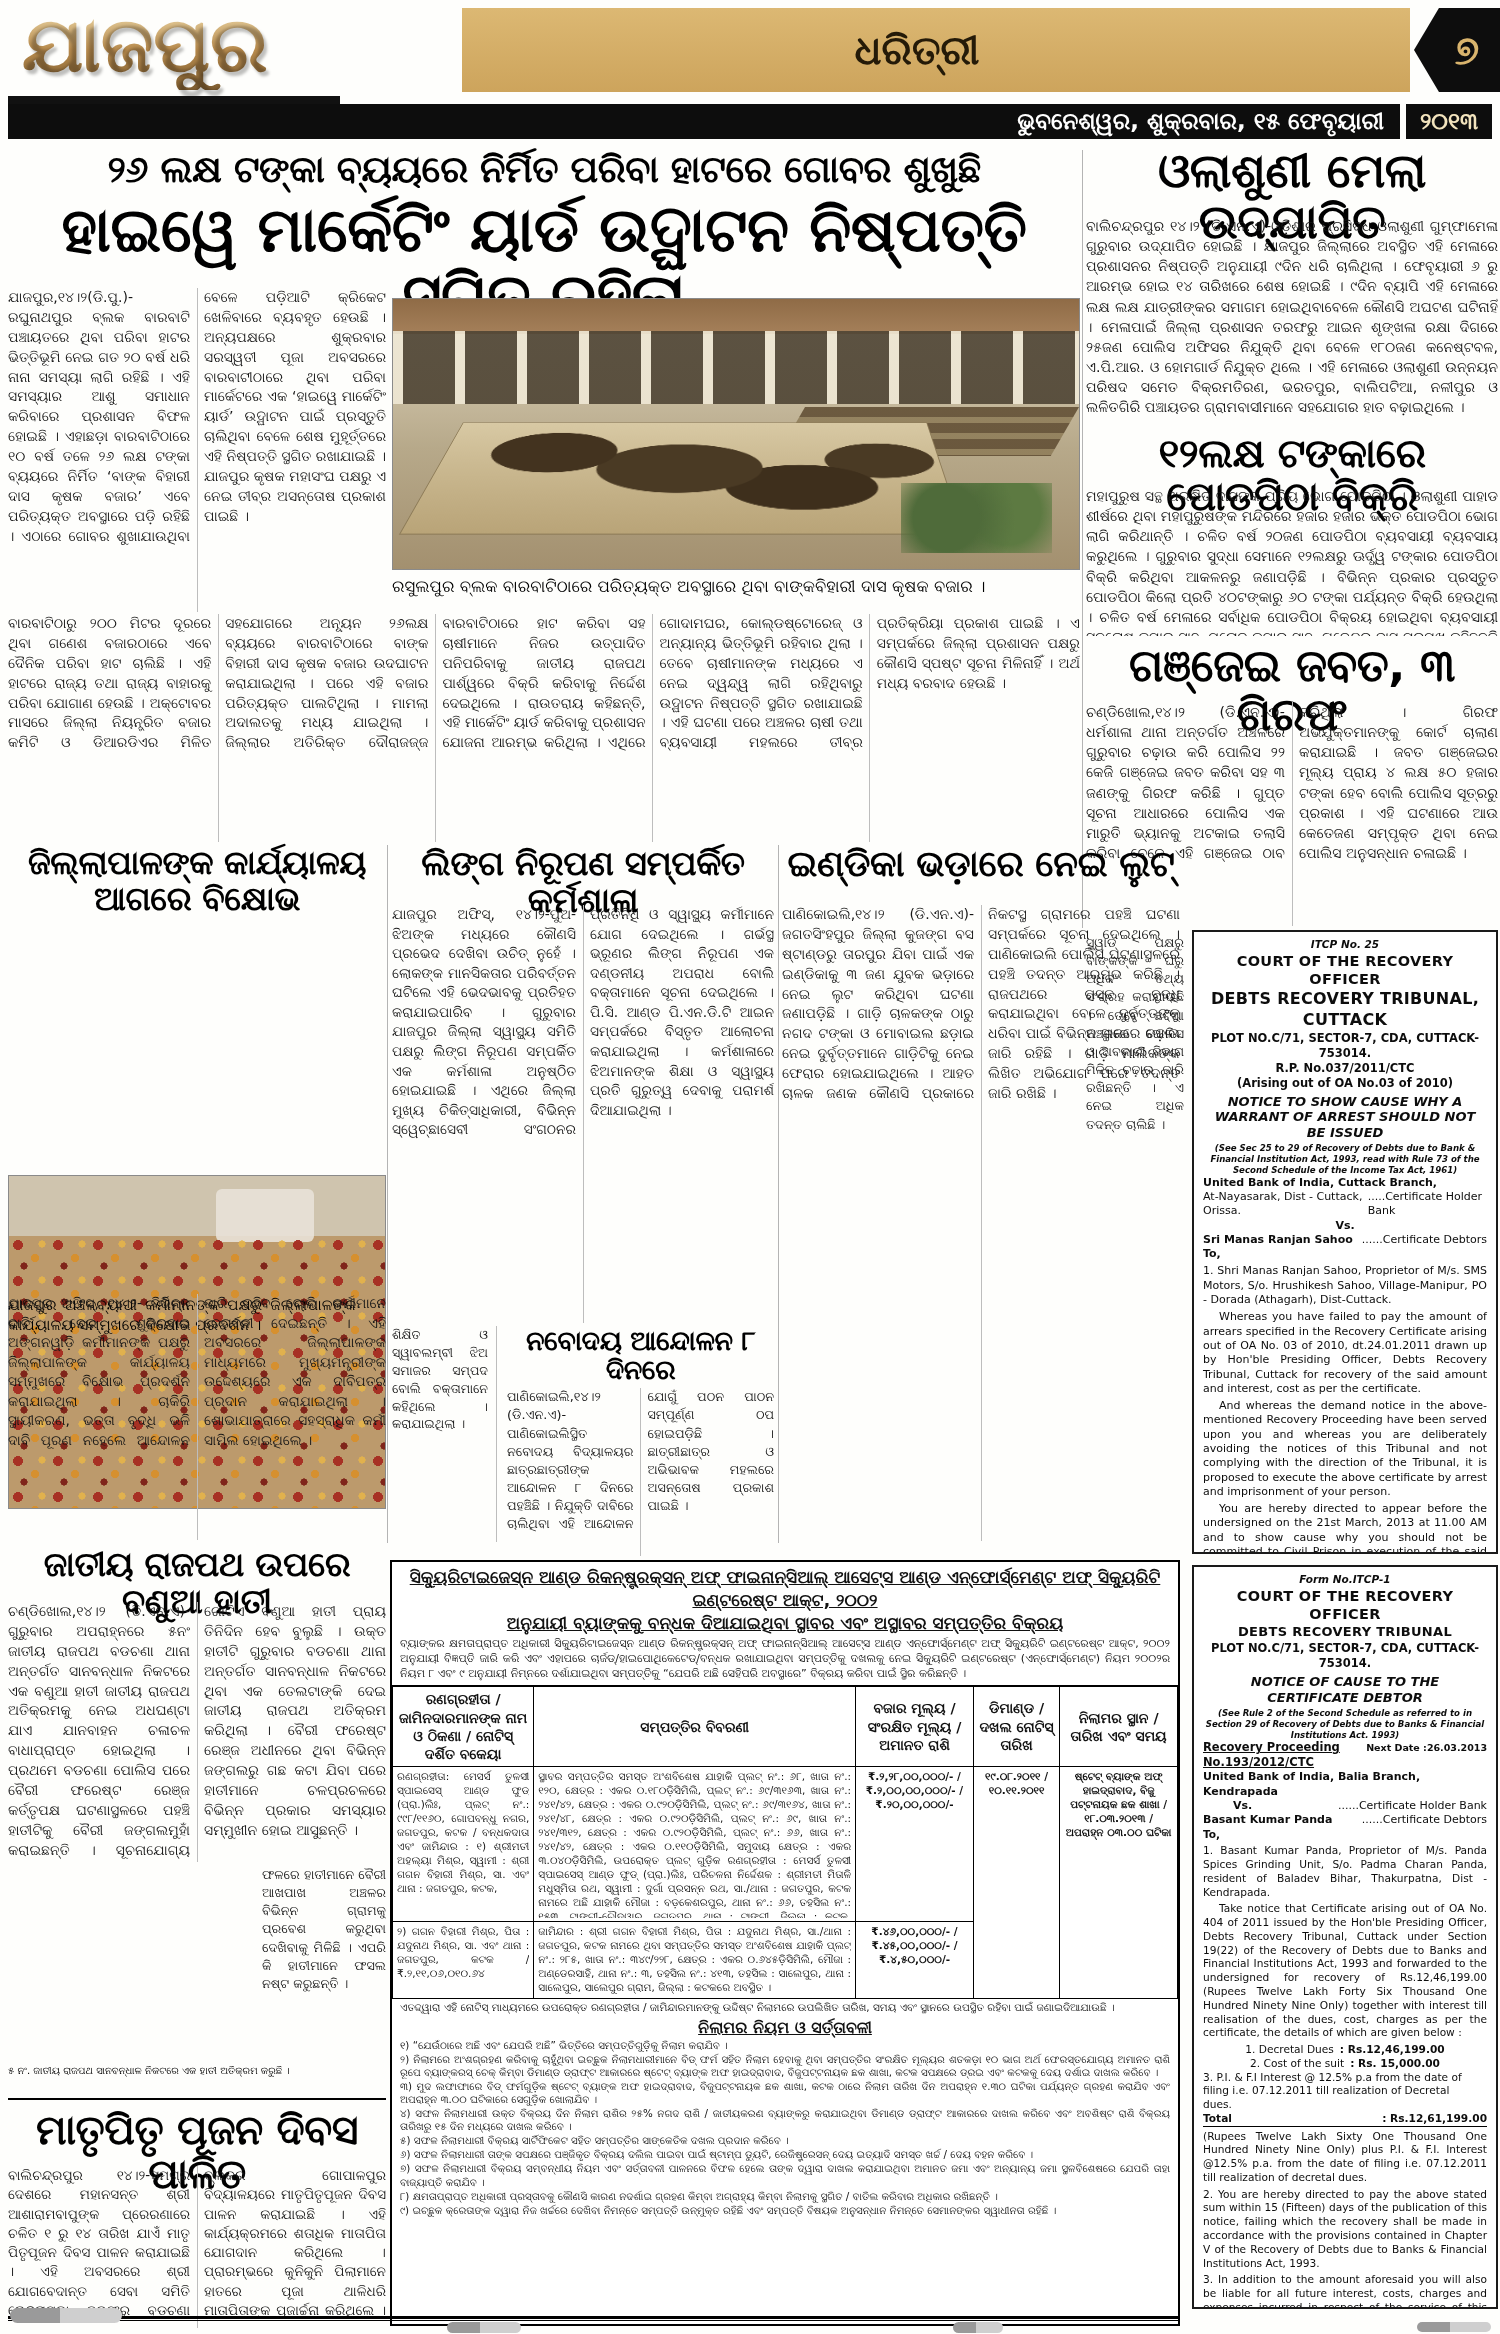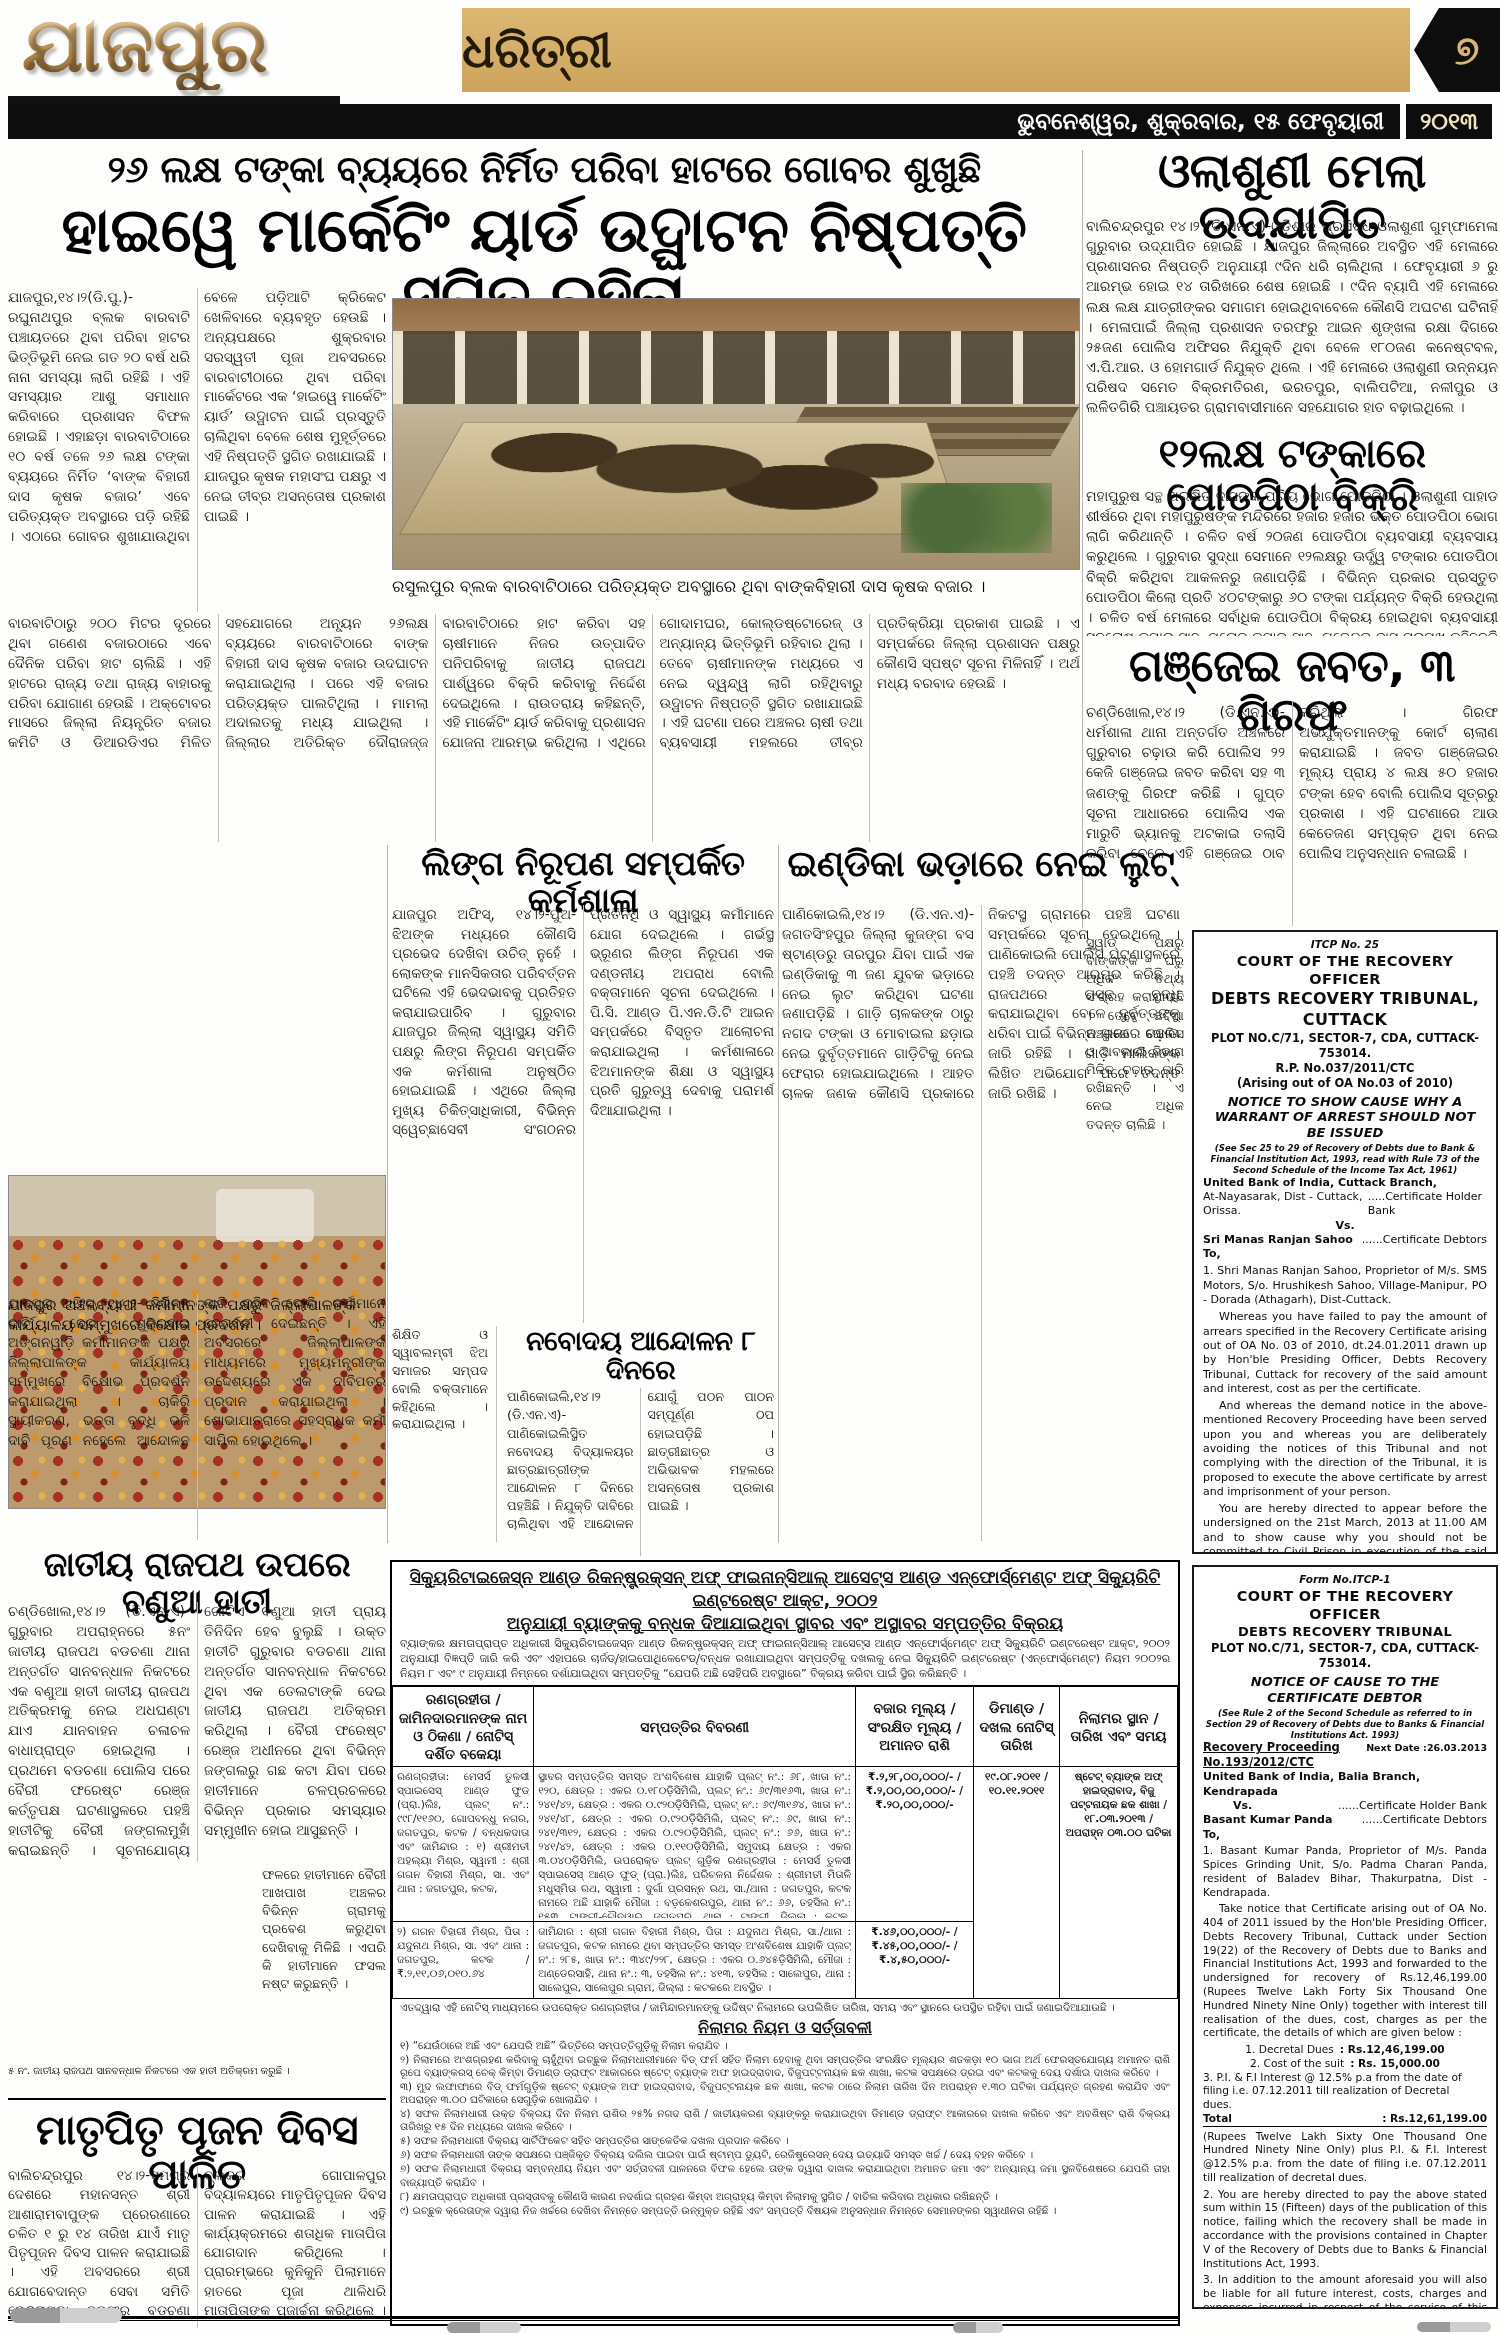--- a/index.html
+++ b/index.html
@@ -11,21 +11,21 @@
   .cols-2{column-count:2;column-gap:14px;column-rule:1px solid #bdbdbd;}
   .cols-5{column-count:5;column-gap:14px;column-rule:1px solid #bdbdbd;}
   .caption{font-size:16px;color:#000;line-height:1.3;text-align:justify;}
   .vsep{position:absolute;width:1px;background:#b4b4b4;}
   
   .edition{font-size:76px;font-weight:800;
      background:linear-gradient(180deg,#ecd8a8 10%,#b98c4e 55%,#7d5c30 100%);
      -webkit-background-clip:text;background-clip:text;color:transparent;
      text-shadow:3px 4px 3px rgba(0,0,0,0.25);}
   .goldbar{background:linear-gradient(180deg,#dcb873 0%,#cda45c 100%);}
-  .goldbar .brand{display:block;text-align:left;padding-right:38px;font-size:48px;
+  .goldbar .brand{display:block;text-align:center;padding-right:38px;font-size:40px;
      font-weight:800;color:#241a08;line-height:84px;}
   .pagetab{background:#0d0d0d;clip-path:polygon(26% 0,100% 0,100% 100%,26% 100%,0 50%);
      color:#d9b46d;font-size:40px;font-weight:800;text-align:center;line-height:84px;padding-left:10px;}
   .datebar{background:#0d0d0d;color:#fff;font-weight:700;font-size:23px;line-height:35px;
      text-align:right;padding-right:16px;box-sizing:border-box;}
   .yearbox{background:#0d0d0d;color:#f2e3bd;font-weight:700;font-size:23px;line-height:35px;text-align:center;}
   
   .photo{border:1px solid #8a8a8a;box-sizing:border-box;overflow:hidden;}
   .photo-market{background:linear-gradient(180deg,#ded8c8 0%,#cbbfa4 30%,#b7a98a 55%,#a3906f 100%);position:relative;}
   .pm-hill{position:absolute;top:0;left:0;right:0;height:13%;background:linear-gradient(180deg,#8f6b46,#a5805a);}
@@ -136,20 +136,21 @@
   <div class="abs body-text" style="left:1086px;top:216px;width:412px;height:212px;font-size:14.2px;">ବାଲିଚନ୍ଦ୍ରପୁର ୧୪।୨ (ଡି.ଏନ.ଏ)-ଓଡ଼ିଶାର ପ୍ରସିଦ୍ଧ ଓଲାଶୁଣୀ ଗୁମ୍ଫାମେଳା ଗୁରୁବାର ଉଦ୍ଯାପିତ ହୋଇଛି । ଯାଜପୁର ଜିଲ୍ଲାରେ ଅବସ୍ଥିତ ଏହି ମେଳାରେ ପ୍ରଶାସନର ନିଷ୍ପତ୍ତି ଅନୁଯାୟୀ ୯ଦିନ ଧରି ଚାଲିଥିଲା । ଫେବୃୟାରୀ ୬ ରୁ ଆରମ୍ଭ ହୋଇ ୧୪ ତାରିଖରେ ଶେଷ ହୋଇଛି । ୯ଦିନ ବ୍ୟାପି ଏହି ମେଳାରେ ଲକ୍ଷ ଲକ୍ଷ ଯାତ୍ରୀଙ୍କର ସମାଗମ ହୋଇଥିବାବେଳେ କୌଣସି ଅଘଟଣ ଘଟିନାହିଁ । ମେଳାପାଇଁ ଜିଲ୍ଲା ପ୍ରଶାସନ ତରଫରୁ ଆଇନ ଶୃଙ୍ଖଳା ରକ୍ଷା ଦିଗରେ ୨୫ଜଣ ପୋଲିସ ଅଫିସର ନିଯୁକ୍ତି ଥିବା ବେଳେ ୧୮୦ଜଣ କନେଷ୍ଟବଳ, ଏ.ପି.ଆର. ଓ ହୋମଗାର୍ଡ ନିଯୁକ୍ତ ଥିଲେ । ଏହି ମେଳାରେ ଓଲାଶୁଣୀ ଉନ୍ନୟନ ପରିଷଦ ସମେତ ବିକ୍ରମତିରଣ, ଭରତପୁର, ବାଲିପଟିଆ, ନଳୀପୁର ଓ ଲଳିତଗିରି ପଞ୍ଚାୟତର ଗ୍ରାମବାସୀମାନେ ସହଯୋଗର ହାତ ବଢ଼ାଇଥିଲେ ।</div>
   <div class="abs hl" style="left:1086px;top:432px;width:412px;font-size:40px;">୧୨ଲକ୍ଷ ଟଙ୍କାରେ ପୋଡପିଠା ବିକ୍ରି</div>
   <div class="abs body-text" style="left:1086px;top:486px;width:412px;height:150px;font-size:14.2px;">ମହାପୁରୁଷ ସନ୍ଥ ଅରକ୍ଷିତ ଦାସଙ୍କ ପ୍ରିୟ ଭୋଗ ପୋଡପିଠା । ଓଲାଶୁଣୀ ପାହାଡ ଶୀର୍ଷରେ ଥିବା ମହାପୁରୁଷଙ୍କ ମନ୍ଦିରରେ ହଜାର ହଜାର ଭକ୍ତ ପୋଡପିଠା ଭୋଗ ଲାଗି କରିଥାନ୍ତି । ଚଳିତ ବର୍ଷ ୨୦ଜଣ ପୋଡପିଠା ବ୍ୟବସାୟୀ ବ୍ୟବସାୟ କରୁଥିଲେ । ଗୁରୁବାର ସୁଦ୍ଧା ସେମାନେ ୧୨ଲକ୍ଷରୁ ଊର୍ଦ୍ଧ୍ୱ ଟଙ୍କାର ପୋଡପିଠା ବିକ୍ରି କରିଥିବା ଆକଳନରୁ ଜଣାପଡ଼ିଛି । ବିଭିନ୍ନ ପ୍ରକାର ପ୍ରସ୍ତୁତ ପୋଡପିଠା କିଲୋ ପ୍ରତି ୪୦ଟଙ୍କାରୁ ୬୦ ଟଙ୍କା ପର୍ଯ୍ୟନ୍ତ ବିକ୍ରି ହେଉଥିଲା । ଚଳିତ ବର୍ଷ ମେଳାରେ ସର୍ବାଧିକ ପୋଡପିଠା ବିକ୍ରୟ ହୋଇଥିବା ବ୍ୟବସାୟୀ ସନ୍ତୋଷ କୁମାର ସାହୁ, ମନୋଜ କୁମାର ସାହୁ, ଗଜେନ୍ଦ୍ର ଦାସ ପ୍ରମୁଖ କହିଛନ୍ତି ।</div>
   <div class="abs hl" style="left:1086px;top:642px;width:412px;font-size:45px;">ଗଞ୍ଜେଇ ଜବତ, ୩ ଗିରଫ</div>
   <div class="abs body-text cols-2" style="left:1086px;top:702px;width:412px;height:224px;font-size:14.2px;">ଚଣ୍ଡିଖୋଲ,୧୪।୨ (ଡି.ଏନ.ଏ)-ଧର୍ମଶାଳା ଥାନା ଅନ୍ତର୍ଗତ ଅଞ୍ଚଳରେ ଗୁରୁବାର ଚଢ଼ାଉ କରି ପୋଲିସ ୨୨ କେଜି ଗଞ୍ଜେଇ ଜବତ କରିବା ସହ ୩ ଜଣଙ୍କୁ ଗିରଫ କରିଛି । ଗୁପ୍ତ ସୂଚନା ଆଧାରରେ ପୋଲିସ ଏକ ମାରୁତି ଭ୍ୟାନକୁ ଅଟକାଇ ତଲାସି କରିବା ବେଳେ ଏହି ଗଞ୍ଜେଇ ଠାବ କରିଥିଲା । ଗିରଫ ଅଭିଯୁକ୍ତମାନଙ୍କୁ କୋର୍ଟ ଚାଲାଣ କରାଯାଇଛି । ଜବତ ଗଞ୍ଜେଇର ମୂଲ୍ୟ ପ୍ରାୟ ୪ ଲକ୍ଷ ୫୦ ହଜାର ଟଙ୍କା ହେବ ବୋଲି ପୋଲିସ ସୂତ୍ରରୁ ପ୍ରକାଶ । ଏହି ଘଟଣାରେ ଆଉ କେତେଜଣ ସମ୍ପୃକ୍ତ ଥିବା ନେଇ ପୋଲିସ ଅନୁସନ୍ଧାନ ଚଳାଇଛି ।</div>
   <div class="abs body-text" style="left:1086px;top:934px;width:98px;height:420px;font-size:12.8px;">ସ୍କ୍ୱାଡ୍ ପକ୍ଷରୁ ବାଙ୍କଙ୍କ ଘରୁ ଅଧିକ ତଥ୍ୟ ସଂଗ୍ରହ କରାଯାଉଛି । ତେବେ ଛଟିଆ ଅଞ୍ଚଳରେ ପୋଲିସ ଓ ଅବକାରୀ ବିଭାଗ ମିଳିତ ଚଢ଼ାଉ ଜାରି ରଖିଛନ୍ତି । ଏ ନେଇ ଅଧିକ ତଦନ୍ତ ଚାଲିଛି ।</div>
 
   <div class="vsep" style="left:387px;top:845px;height:698px;"></div>
   <div class="vsep" style="left:778px;top:845px;height:698px;"></div>
 
+  <div class="abs hl" style="left:8px;top:845px;width:378px;font-size:33px;">ଜିଲ୍ଲାପାଳଙ୍କ କାର୍ଯ୍ୟାଳୟ ଆଗରେ ବିକ୍ଷୋଭ</div>
   <div class="abs photo photo-crowd" style="left:8px;top:903px;width:378px;height:334px;"></div>
   <div class="abs caption" style="left:8px;top:1296px;width:348px;height:48px;font-size:15px;">ଯାଜପୁର ଅଞ୍ଚଳବ୍ୟାପୀ କର୍ମୀମାନଙ୍କ ପକ୍ଷରୁ ଜିଲ୍ଲାପାଳଙ୍କ କାର୍ଯ୍ୟାଳୟ ସମ୍ମୁଖରେ ବିକ୍ଷୋଭ ପ୍ରଦର୍ଶନ ।</div>
   <div class="abs body-text cols-2" style="left:8px;top:1294px;width:378px;height:246px;font-size:13.8px;">ଯାଜପୁର ଅଫିସ୍, ୧୪।୨- ବିଭିନ୍ନ ଦାବି ନେଇ ଶୁକ୍ରବାର ଅଙ୍ଗନୱାଡ଼ି କର୍ମୀମାନଙ୍କ ପକ୍ଷରୁ ଜିଲ୍ଲାପାଳଙ୍କ କାର୍ଯ୍ୟାଳୟ ସମ୍ମୁଖରେ ବିକ୍ଷୋଭ ପ୍ରଦର୍ଶନ କରାଯାଇଥିଲା । ଚାକିରି ସ୍ଥାୟୀକରଣ, ଭତ୍ତା ବୃଦ୍ଧି ଭଳି ଦାବି ପୂରଣ ନହେଲେ ଆନ୍ଦୋଳନ ଜାରି ରହିବ ବୋଲି କର୍ମୀମାନେ ଚେତାବନୀ ଦେଇଛନ୍ତି । ଏହି ଅବସରରେ ଜିଲ୍ଲାପାଳଙ୍କ ମାଧ୍ୟମରେ ମୁଖ୍ୟମନ୍ତ୍ରୀଙ୍କ ଉଦ୍ଦେଶ୍ୟରେ ଏକ ଦାବିପତ୍ର ପ୍ରଦାନ କରାଯାଇଥିଲା । ଶୋଭାଯାତ୍ରାରେ ସହସ୍ରାଧିକ କର୍ମୀ ସାମିଲ ହୋଇଥିଲେ ।</div>
 
   <div class="abs hl" style="left:392px;top:845px;width:382px;font-size:34px;">ଲିଙ୍ଗ ନିରୂପଣ ସମ୍ପର୍କିତ କର୍ମଶାଳା</div>
   <div class="abs body-text cols-2" style="left:392px;top:905px;width:382px;height:418px;font-size:13.8px;">ଯାଜପୁର ଅଫିସ୍, ୧୪।୨-ପୁଅ-ଝିଅଙ୍କ ମଧ୍ୟରେ କୌଣସି ପ୍ରଭେଦ ଦେଖିବା ଉଚିତ୍ ନୁହେଁ । ଲୋକଙ୍କ ମାନସିକତାର ପରିବର୍ତ୍ତନ ଘଟିଲେ ଏହି ଭେଦଭାବକୁ ପ୍ରତିହତ କରାଯାଇପାରିବ । ଗୁରୁବାର ଯାଜପୁର ଜିଲ୍ଲା ସ୍ୱାସ୍ଥ୍ୟ ସମିତି ପକ୍ଷରୁ ଲିଙ୍ଗ ନିରୂପଣ ସମ୍ପର୍କିତ ଏକ କର୍ମଶାଳା ଅନୁଷ୍ଠିତ ହୋଇଯାଇଛି । ଏଥିରେ ଜିଲ୍ଲା ମୁଖ୍ୟ ଚିକିତ୍ସାଧିକାରୀ, ବିଭିନ୍ନ ସ୍ୱେଚ୍ଛାସେବୀ ସଂଗଠନର ପ୍ରତିନିଧି ଓ ସ୍ୱାସ୍ଥ୍ୟ କର୍ମୀମାନେ ଯୋଗ ଦେଇଥିଲେ । ଗର୍ଭସ୍ଥ ଭ୍ରୂଣର ଲିଙ୍ଗ ନିରୂପଣ ଏକ ଦଣ୍ଡନୀୟ ଅପରାଧ ବୋଲି ବକ୍ତାମାନେ ସୂଚନା ଦେଇଥିଲେ । ପି.ସି. ଆଣ୍ଡ ପି.ଏନ.ଡି.ଟି ଆଇନ ସମ୍ପର୍କରେ ବିସ୍ତୃତ ଆଲୋଚନା କରାଯାଇଥିଲା । କର୍ମଶାଳାରେ ଝିଅମାନଙ୍କ ଶିକ୍ଷା ଓ ସ୍ୱାସ୍ଥ୍ୟ ପ୍ରତି ଗୁରୁତ୍ୱ ଦେବାକୁ ପରାମର୍ଶ ଦିଆଯାଇଥିଲା ।</div>
   <div class="abs" style="left:392px;top:1326px;width:382px;height:216px;display:flex;gap:10px;">
     <div class="body-text" style="width:96px;height:216px;font-size:12.6px;border-right:1px solid #bdbdbd;padding-right:8px;">ଶିକ୍ଷିତ ଓ ସ୍ୱାବଲମ୍ବୀ ଝିଅ ସମାଜର ସମ୍ପଦ ବୋଲି ବକ୍ତାମାନେ କହିଥିଲେ । କରାଯାଇଥିଲା ।</div>
     <div style="flex:1;">
       <div class="hl" style="font-size:27px;">ନବୋଦୟ ଆନ୍ଦୋଳନ ୮ ଦିନରେ</div>

